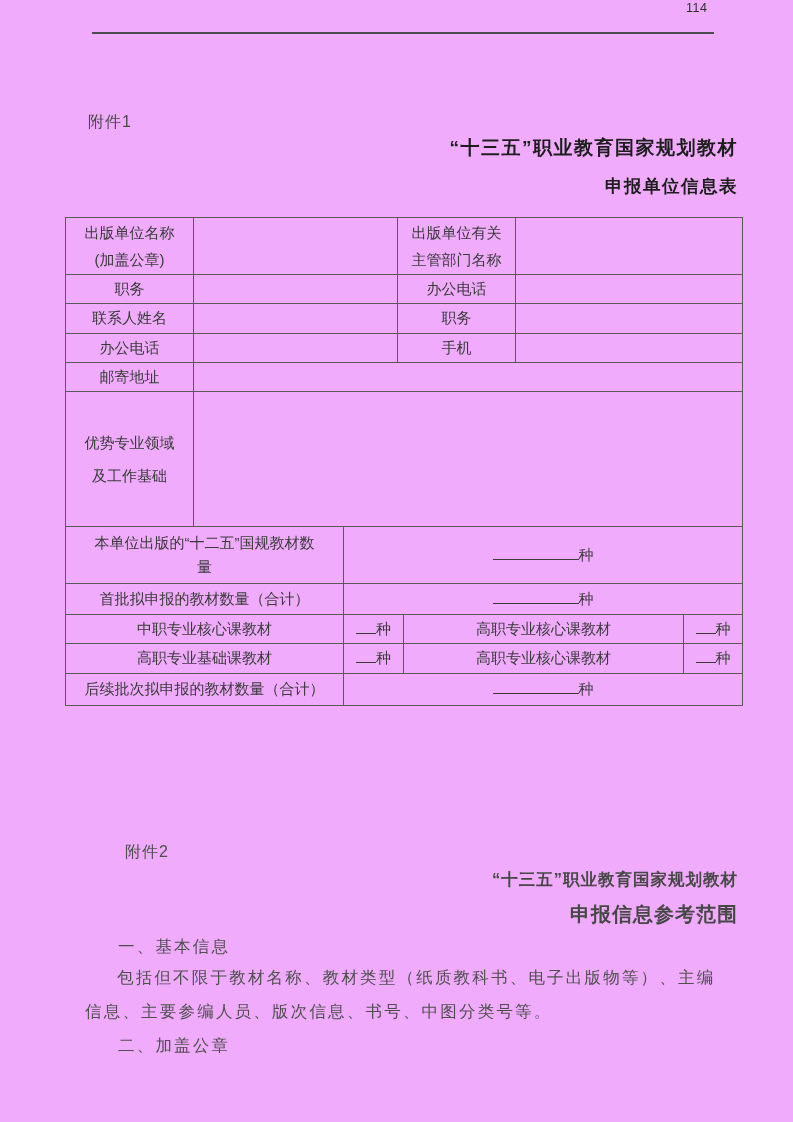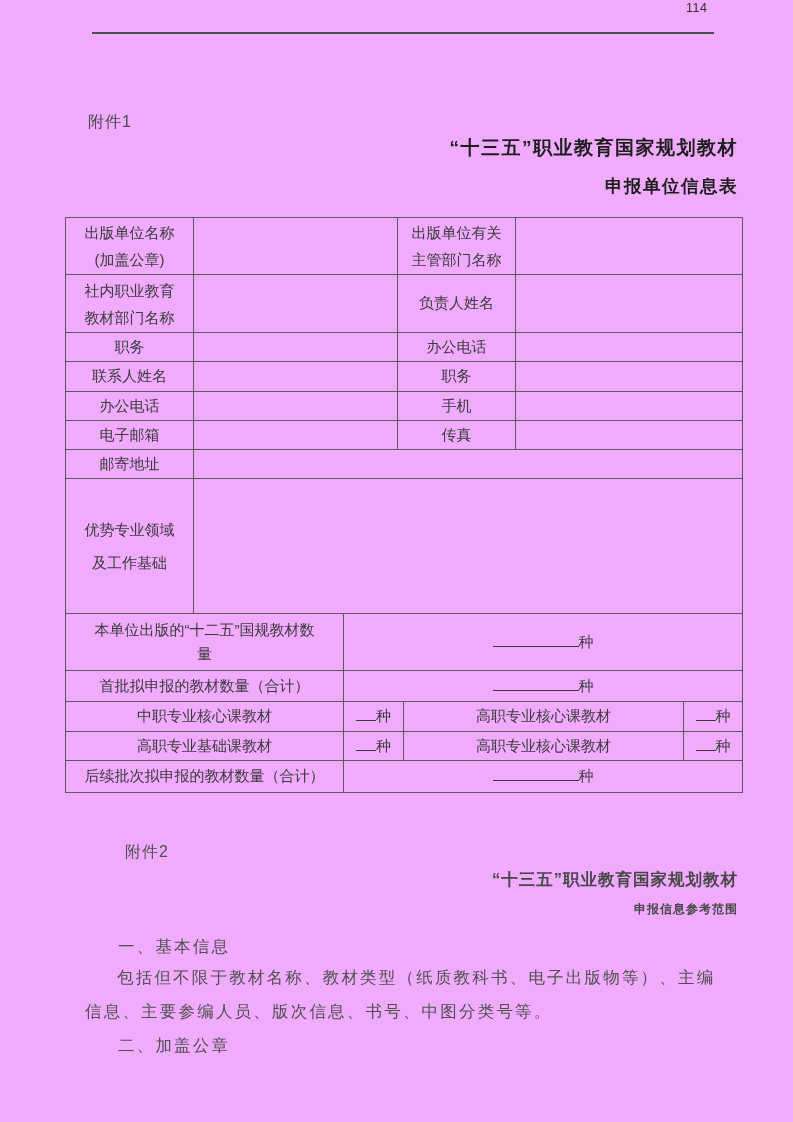--- a/index.html
+++ b/index.html
@@ -46,21 +46,21 @@
     border-bottom:1.5px solid #3a3a3a;
   }
   .fill-long{width:86px;}
   .fill-short{width:20px;}
 
   .att-label-2{
     position:absolute;top:842px;left:125px;
     font-size:16px;color:#4f4f4f;letter-spacing:1px;
   }
   .att2-title{top:869px;font-size:16.5px;font-weight:700;color:#474747;letter-spacing:1px;}
-  .att2-subtitle{top:901px;font-size:12px;font-weight:700;color:#474747;letter-spacing:1px;}
+  .att2-subtitle{top:901px;font-size:20px;font-weight:700;color:#474747;letter-spacing:1px;}
   .body-text{
     position:absolute;font-size:16.5px;color:#4f4f4f;letter-spacing:2.2px;
     white-space:nowrap;
   }
   .s1-heading{top:936px;left:118px;}
   .s1-line1{top:967px;left:117px;}
   .s1-line2{top:1001px;left:85px;}
   .s2-heading{top:1035px;left:118px;}
 </style>
 </head>
@@ -91,51 +91,36 @@
         <div>出版单位名称</div>
         <div>(加盖公章)</div>
       </td>
       <td colspan="2"></td>
       <td colspan="2" class="two-line">
         <div>出版单位有关</div>
         <div>主管部门名称</div>
       </td>
       <td colspan="2"></td>
     </tr>
-    <tr style="height:58px">
-      <td class="two-line">
-        <div>社内职业教育</div>
-        <div>教材部门名称</div>
-      </td>
-      <td colspan="2"></td>
-      <td colspan="2">负责人姓名</td>
-      <td colspan="2"></td>
-    </tr>
     <tr style="height:29px">
       <td>职务</td>
       <td colspan="2"></td>
       <td colspan="2">办公电话</td>
       <td colspan="2"></td>
     </tr>
     <tr style="height:29px">
       <td>联系人姓名</td>
       <td colspan="2"></td>
       <td colspan="2">职务</td>
       <td colspan="2"></td>
     </tr>
     <tr style="height:28px">
       <td>办公电话</td>
       <td colspan="2"></td>
       <td colspan="2">手机</td>
-      <td colspan="2"></td>
-    </tr>
-    <tr style="height:28px">
-      <td>电子邮箱</td>
-      <td colspan="2"></td>
-      <td colspan="2">传真</td>
       <td colspan="2"></td>
     </tr>
     <tr style="height:27px">
       <td>邮寄地址</td>
       <td colspan="6"></td>
     </tr>
     <tr style="height:135px">
       <td class="tall-cell">
         <div>优势专业领域</div>
         <div>及工作基础</div>

